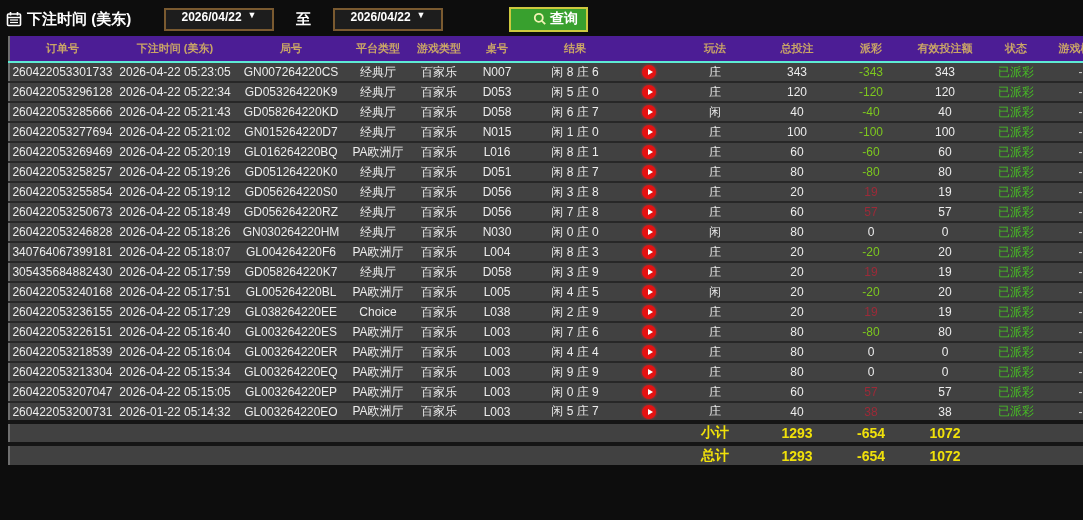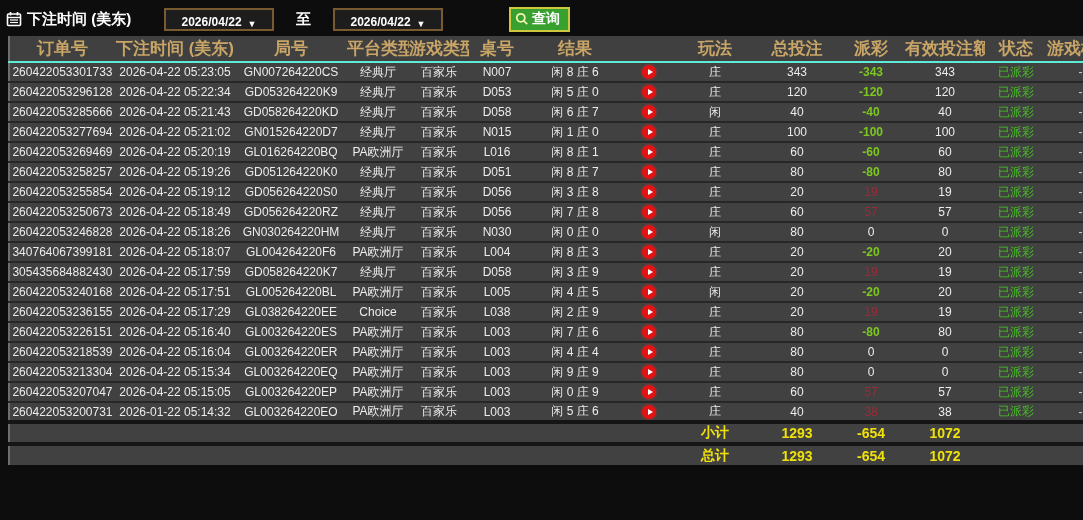--- a/index.html
+++ b/index.html
@@ -22,69 +22,69 @@
     width: 158px;
   }
   .filter-label { font-size: 15px; font-weight: bold; color: #ffffff; }
   .cal-icon svg { display: block; }
   .date-select {
     width: 110px; height: 23px;
     background: #1d1d1d;
     border: 2px solid var(--date_border, #7a5a30);
     color: #ffffff;
     font-size: 12px; font-weight: bold;
-    display: inline-flex; align-items: flex-end; justify-content: center; gap: 6px;
+    display: inline-flex; align-items: flex-start; justify-content: center; gap: 6px;
     cursor: pointer;
   }
   .date-select .caret { font-size: 9px; }
   .to-label { font-size: 15px; font-weight: bold; color: #ffffff; margin: 0 22px; }
   .search-btn {
     margin-left: 66px;
     height: 25px;
     background: var(--search_button_bg, #38a02e);
     border: 2px solid var(--search_button_border, #cdc83e);
     color: #ffffff;
     font-size: 14px; font-weight: bold;
     font-family: inherit;
     display: inline-flex; align-items: center; gap: 3px;
-    padding: 0 8px 1px 4px;
+    padding: 0 8px 1px 22px;
     cursor: pointer;
   }
   .search-btn svg { display: block; }
 
   
   table {
     width: 1067px;
     margin-left: 8px;
     border-collapse: collapse;
     table-layout: fixed;
     border-left: 2px solid #6e6e6e;
     border-right: 2px solid #555555;
   }
   thead th {
-    background: #404040;
+    background: #4c1d95;
     color: var(--header_text, #c9a567);
-    font-size: 17px; font-weight: bold;
+    font-size: 11px; font-weight: bold;
     height: 26px;
     text-align: center;
     white-space: nowrap;
     overflow: hidden;
   }
   tbody td {
     background: #414141;
     height: 20px;
     border-bottom: 2px solid #272727;
     font-size: 12px;
     text-align: center;
     white-space: nowrap;
     overflow: hidden;
     color: #ececec;
   }
   tbody tr:first-child td { border-top: 2px solid #5eead4; }
-  .pay-neg  { color: var(--payout_negative, #7dc81e); font-weight: bold; }
+  .pay-neg  { color: var(--payout_negative, #7dc81e); }
   .pay-pos  { color: var(--payout_positive, #9c2a38); }
   .pay-zero { color: #ececec; }
   .status   { color: var(--status_paid, #47c024); font-family: Liberation Mono, monospace; }
   .mode     { color: #cfcfcf; }
 
   .play-btn {
     width: 14px; height: 14px; border-radius: 50%;
     background: #e31313;
     display: inline-flex; align-items: center; justify-content: center;
     vertical-align: middle;
@@ -526,21 +526,21 @@
     <td class="status">已派彩</td>
     <td class="mode">-</td>
   </tr>
         <tr>
     <td>260422053200731</td>
     <td>2026-01-22 05:14:32</td>
     <td>GL003264220EO</td>
     <td>PA欧洲厅</td>
     <td>百家乐</td>
     <td>L003</td>
-    <td>闲 5 庄 6</td>
+    <td>闲 5 庄 7</td>
     <td>
       <span class="play-btn">
               <span class="tri"></span>
             </span>
     </td>
     <td>庄</td>
     <td>40</td>
     <td class="pay-pos">38</td>
     <td class="status-none">38</td>
     <td class="status">已派彩</td>

